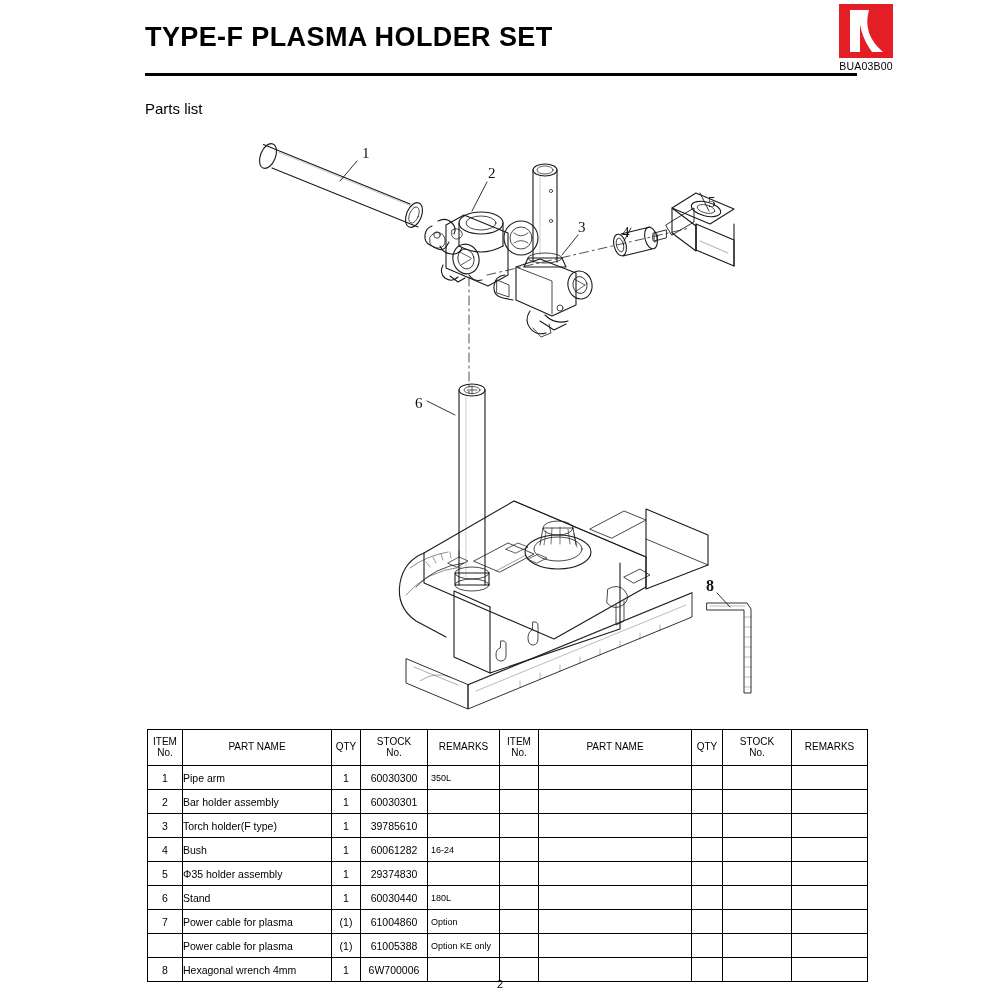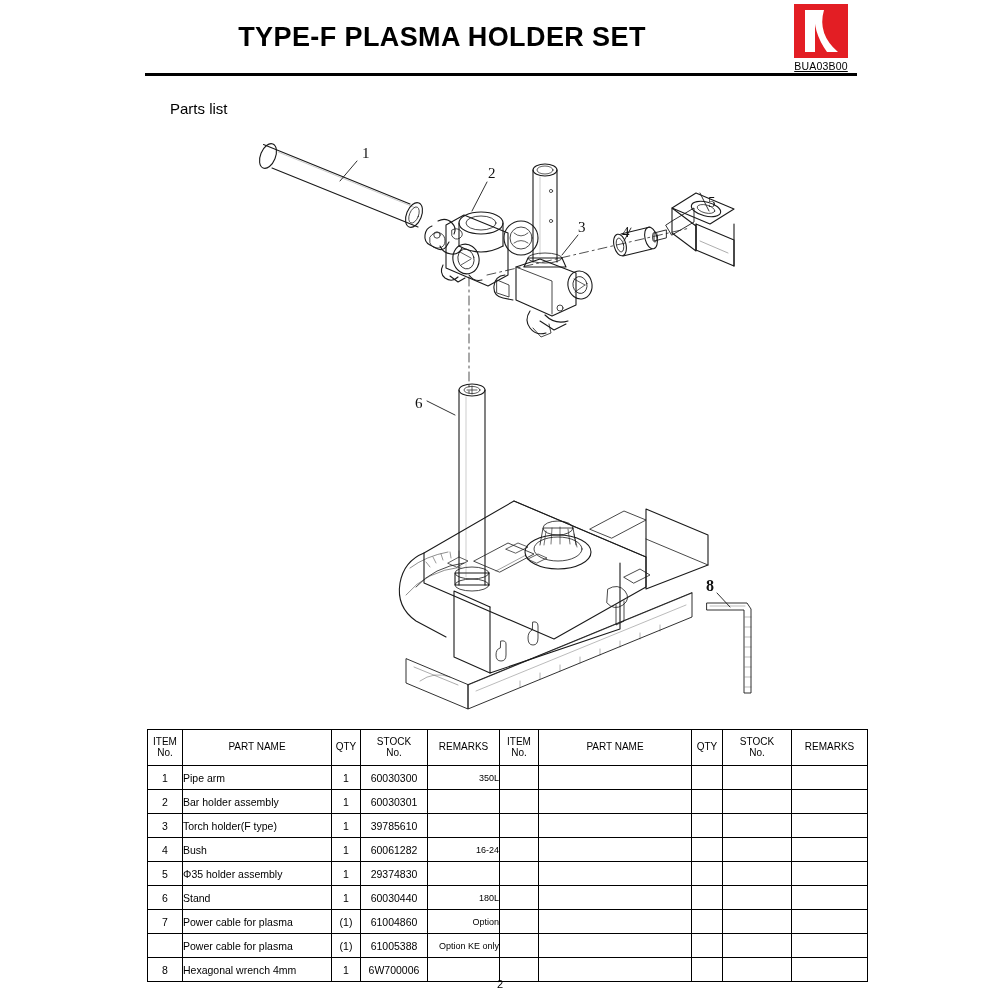--- a/index.html
+++ b/index.html
@@ -12,36 +12,34 @@
     height: 1000px;
     position: relative;
     font-family: "Liberation Sans", sans-serif;
     color: #000;
     overflow: hidden;
   }
 
   
   #doc-title {
     position: absolute;
-    left: 132px;
+    left: 145px;
     top: 22px;
     width: 620px;
-    text-align: center;
     font-size: 27px;
     font-weight: bold;
     letter-spacing: 0.4px;
     font-family: "Liberation Sans", sans-serif;
   }
   #logo-block {
     position: absolute;
-    left: 783px;
+    left: 828px;
     top: 4px;
     width: 76px;
     text-align: center;
-    text-decoration: underline;
   }
   #logo-mark {
     width: 54px;
     height: 54px;
     margin: 0 auto;
     position: relative;
     display: block;
   }
   #logo-code {
     font-size: 10.5px;
@@ -56,21 +54,20 @@
     width: 712px;
     height: 3px;
     background: #000;
   }
   #parts-list-label {
     position: absolute;
     left: 145px;
     top: 100px;
     font-size: 15px;
     font-family: "Liberation Sans", sans-serif;
-    margin-left: 25px;
   }
 
   
   #diagram {
     position: absolute;
     left: 0;
     top: 125px;
     width: 1000px;
     height: 590px;
   }
@@ -115,21 +112,21 @@
   #table-right .col-item   { width: 38px; }
   #table-right .col-name   { width: 152px; }
   #table-right .col-qty    { width: 30px; }
   #table-right .col-stock  { width: 68px; }
   #table-right .col-remark { width: 72px; }
 
   td.c-item   { text-align: center; }
   td.c-name   { text-align: left;  padding-left: 0; }
   td.c-qty    { text-align: center; }
   td.c-stock  { text-align: center; }
-  td.c-remark { text-align: right;  padding-left: 3px; font-size: 9px; }
+  td.c-remark { text-align: left;  padding-left: 3px; font-size: 9px; }
 
   
   #page-number {
     position: absolute;
     left: 0;
     top: 978px;
     width: 1000px;
     text-align: center;
     font-size: 11px;
     font-family: "Liberation Sans", sans-serif;

